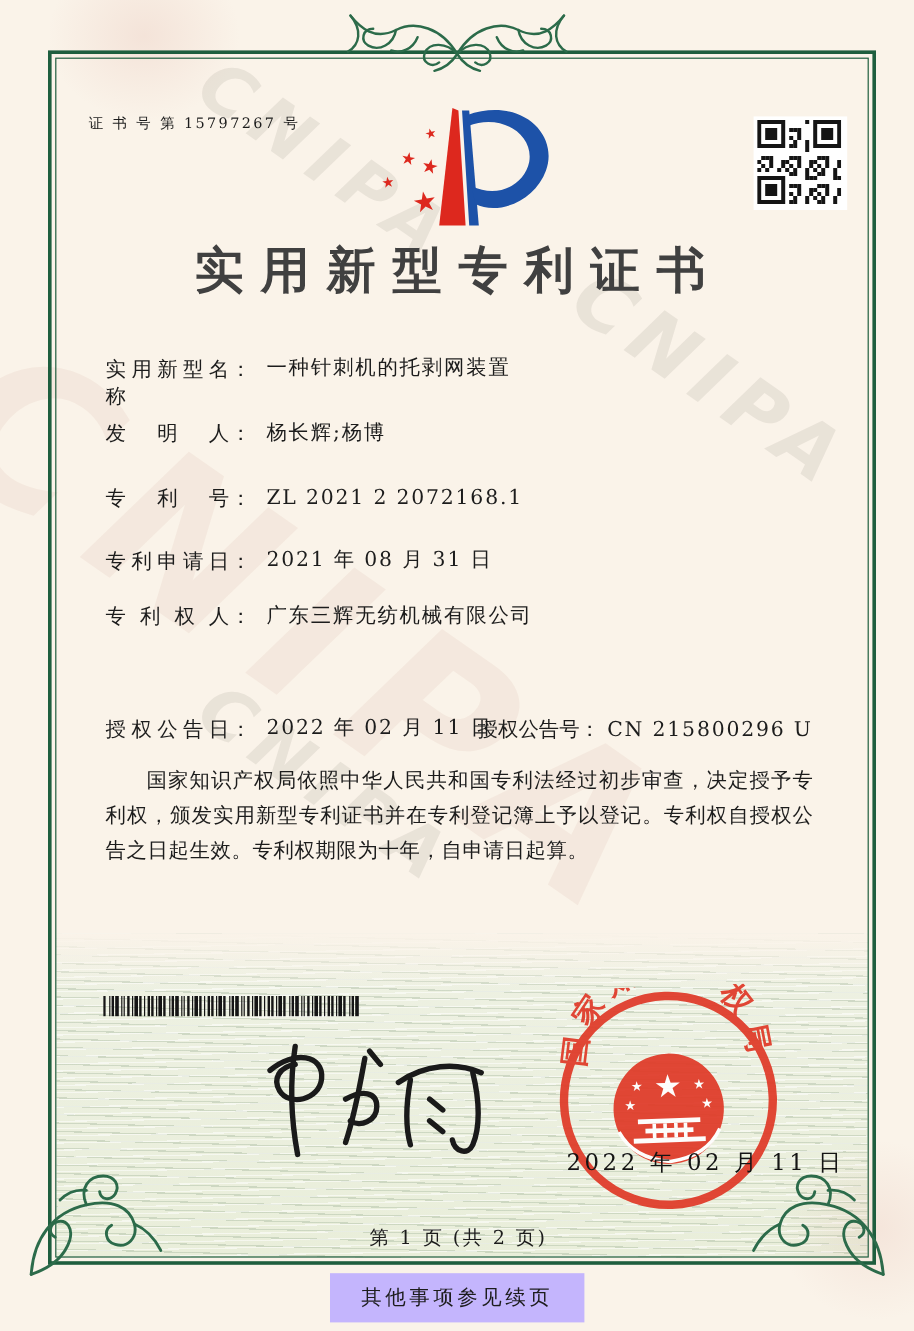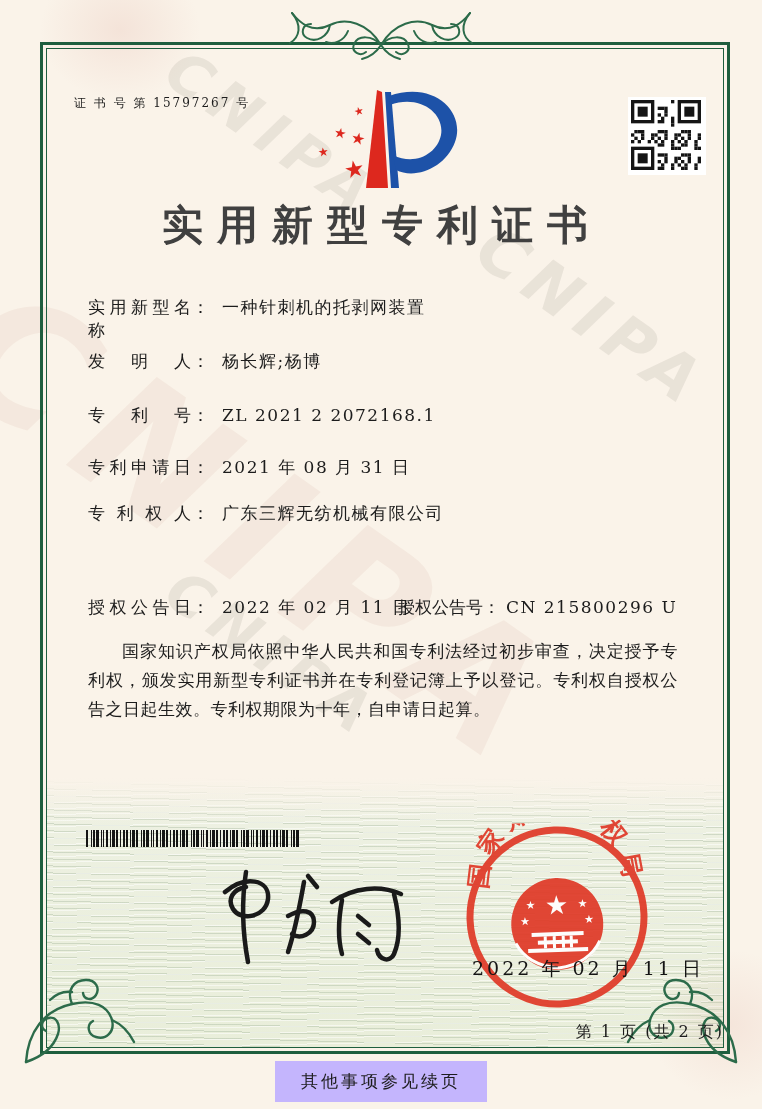--- a/index.html
+++ b/index.html
@@ -119,21 +119,21 @@
   .signature{position:absolute;left:210px;top:856px;width:205px;height:115px;z-index:5;}
 
   .seal{position:absolute;left:462px;top:822px;width:190px;height:190px;z-index:4;
     opacity:0.93;transform:rotate(-2deg);}
   .seal-date{
     position:absolute;left:472px;top:956px;z-index:6;
     font-size:19px;letter-spacing:3px;color:#141414;
   }
 
   .page-info{
-    position:absolute;left:40px;top:1022px;width:684px;text-align:right;
+    position:absolute;left:40px;top:1022px;width:684px;text-align:center;
     font-size:16px;letter-spacing:2px;z-index:4;
   }
   .footer-note{
     position:absolute;left:50%;top:1061px;transform:translateX(-50%);
     background:#c4b5fd;padding:9px 26px;font-size:17px;letter-spacing:3px;z-index:4;
   }
 </style>
 </head>
 <body>
 

